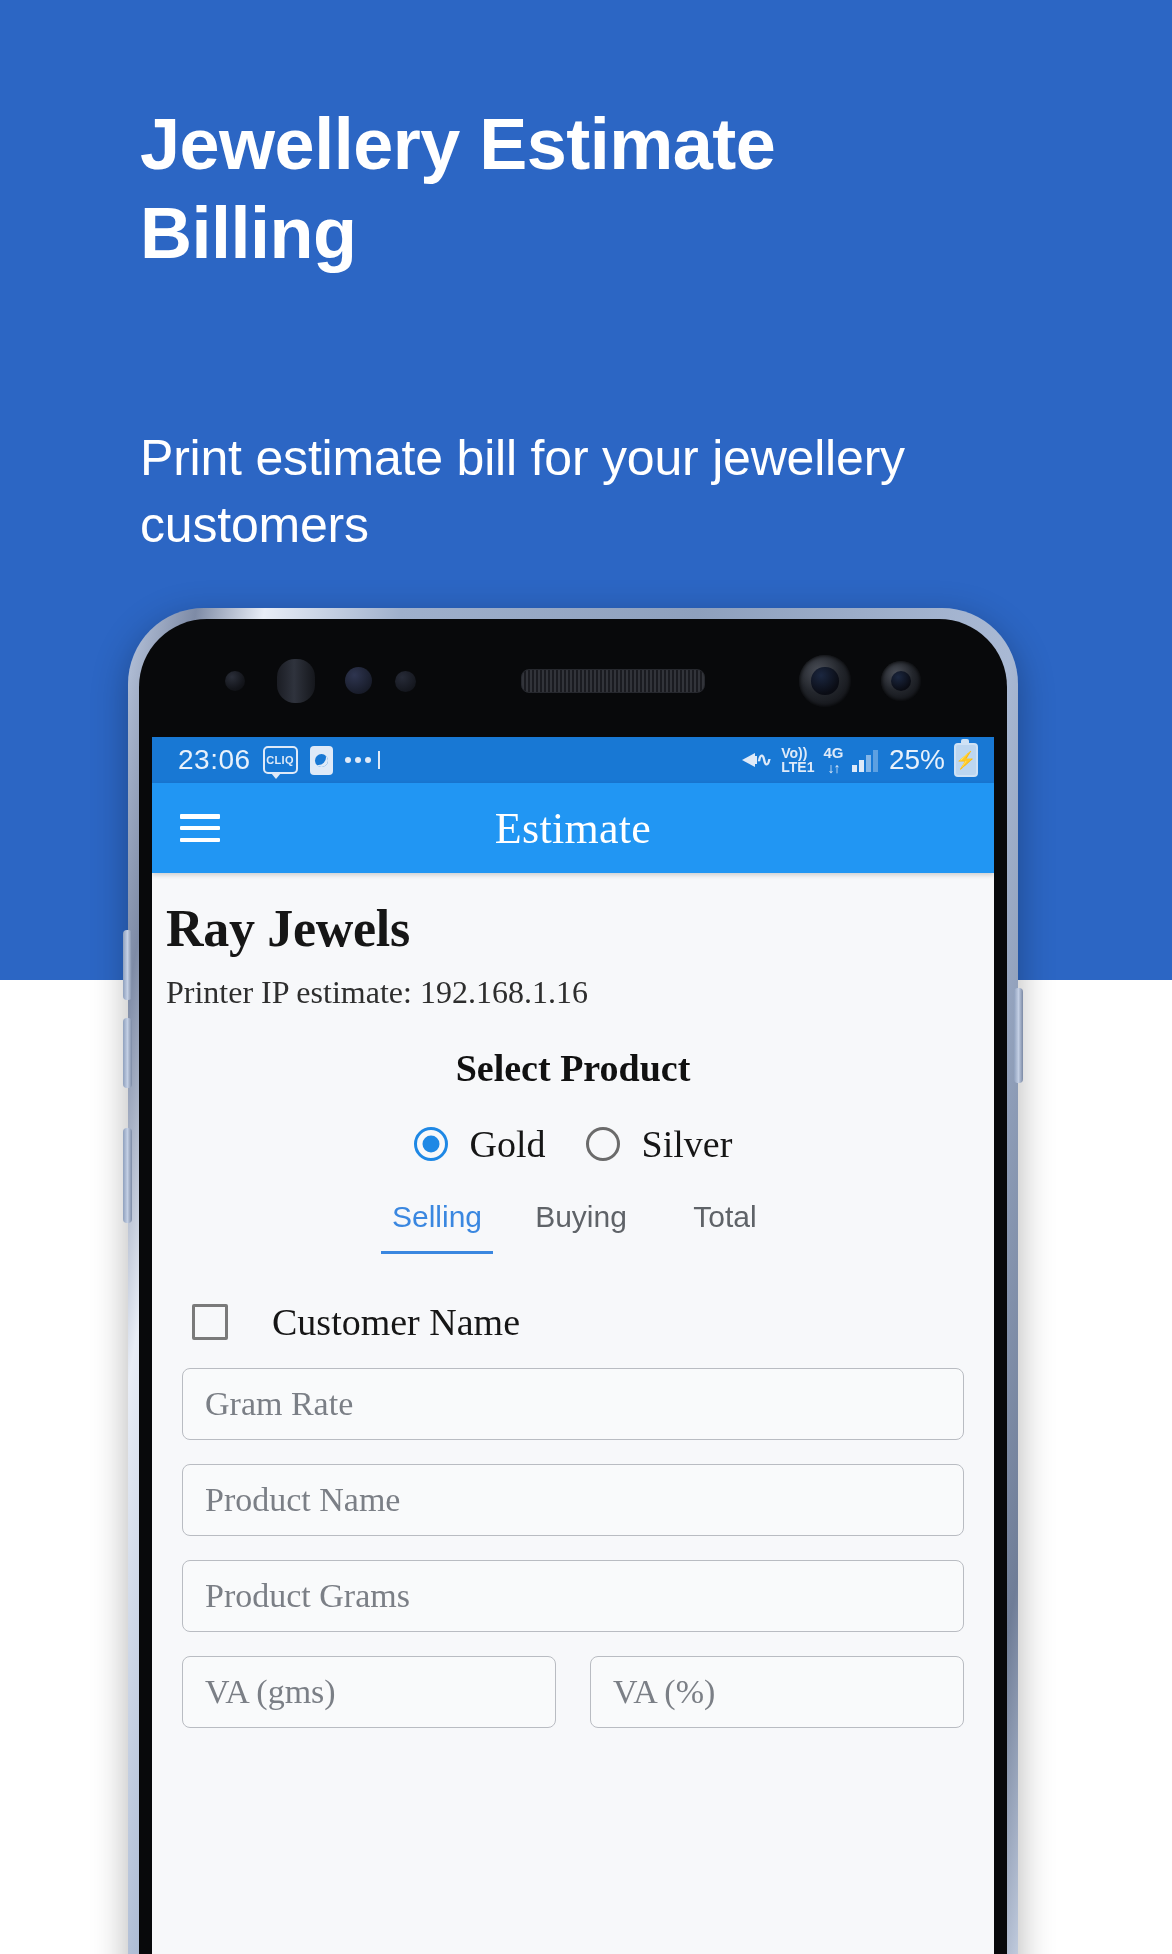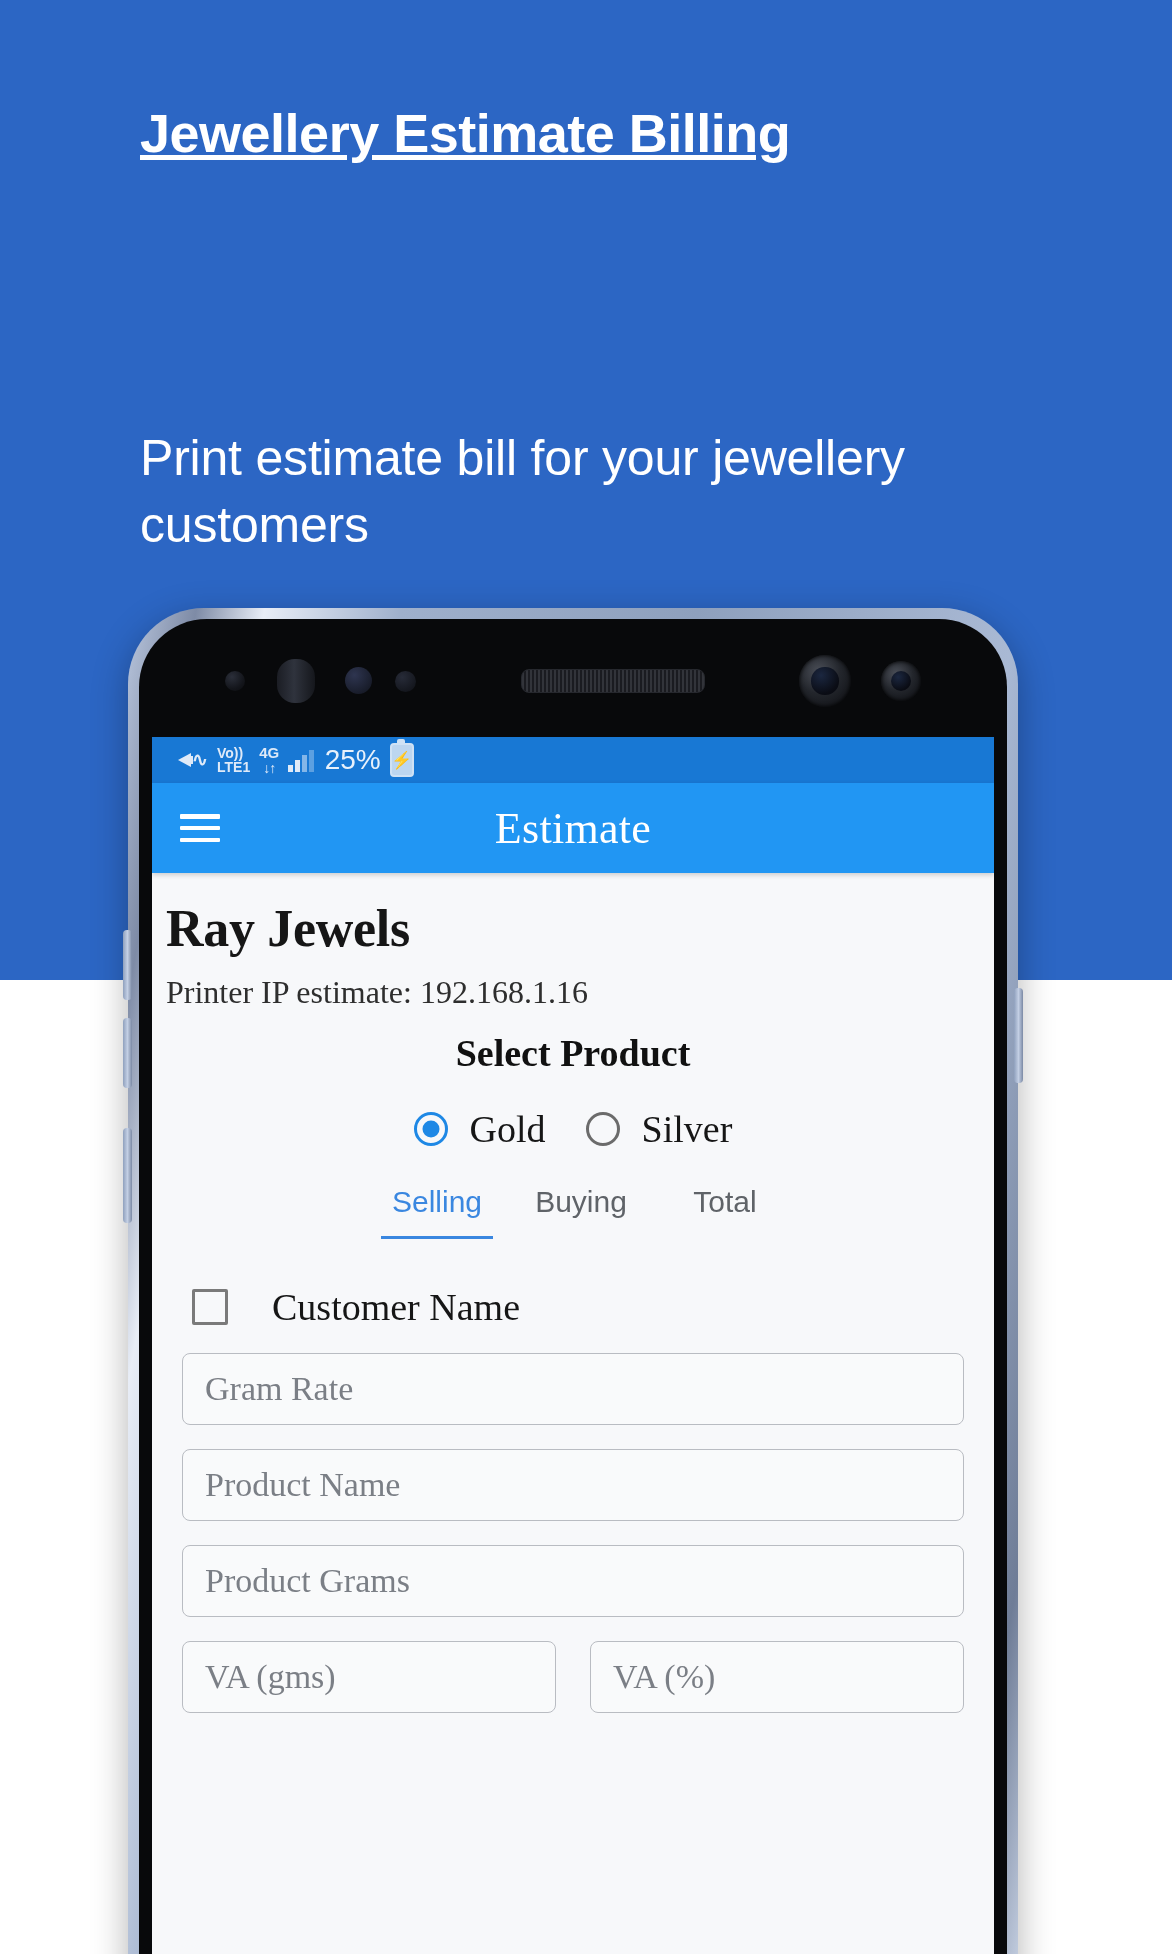--- a/index.html
+++ b/index.html
@@ -22,25 +22,24 @@
     width: 1172px;
     height: 980px;
     background: #2c66c4;
   }
   .hero-title {
     position: absolute;
     left: 140px;
     top: 100px;
     width: 820px;
     color: #ffffff;
-    font-size: 54px;
+    font-size: 72px;
     line-height: 1.24;
     font-weight: 700;
     letter-spacing: -0.5px;
-    text-decoration: underline;
   }
   .hero-sub {
     position: absolute;
     left: 140px;
     top: 425px;
     width: 790px;
     color: #ffffff;
     font-size: 50px;
     line-height: 1.34;
     font-weight: 400;
@@ -268,21 +267,21 @@
     font-size: 32px;
     color: #2e2e2e;
     margin: 16px 0 0 14px;
   }
   .select-product {
     font-family: "Liberation Serif", serif;
     font-weight: 700;
     font-size: 38px;
     color: #111111;
     text-align: center;
-    margin-top: 20px;
+    margin-top: 35px;
   }
 
   .radio-row {
     display: flex;
     align-items: center;
     justify-content: center;
     gap: 40px;
     margin-top: 32px;
   }
   .radio-opt { display: flex; align-items: center; gap: 22px; cursor: pointer; }
@@ -412,20 +411,31 @@
       <div class="sensor" style="left:206px; top:48px; width:27px; height:27px; background:radial-gradient(circle at 35% 30%,#2e3550,#10131c);"></div>
       <div class="sensor" style="left:256px; top:52px; width:21px; height:21px; background:radial-gradient(circle at 35% 30%,#272b38,#0d0f14);"></div>
       <div class="speaker" style="left:382px; top:50px; width:182px; height:22px;"></div>
       <div class="cam-ring" style="left:660px; top:36px; width:52px; height:52px;"></div>
       <div class="cam-ring" style="left:742px; top:42px; width:40px; height:40px;"></div>
     </div>
 
     <div class="screen">
 
       <div class="statusbar">
+        <div class="sb-left">
+          <span class="sb-time">23:06</span>
+          <span class="icon-cliq">CLIQ</span>
+          <span class="icon-clockapp"></span>
+          <span class="icon-dots">
+              <i></i>
+              <i></i>
+              <i></i>
+              <b></b>
+            </span>
+        </div>
         <div class="sb-right">
           <span class="icon-mute">
             <span class="spk"></span>
               <span class="spkbox"></span>
               <span class="wav">∿</span>
           </span>
           <span class="icon-volte">
             <span>Vo))</span><br>
             <span>LTE1</span>
           </span>

